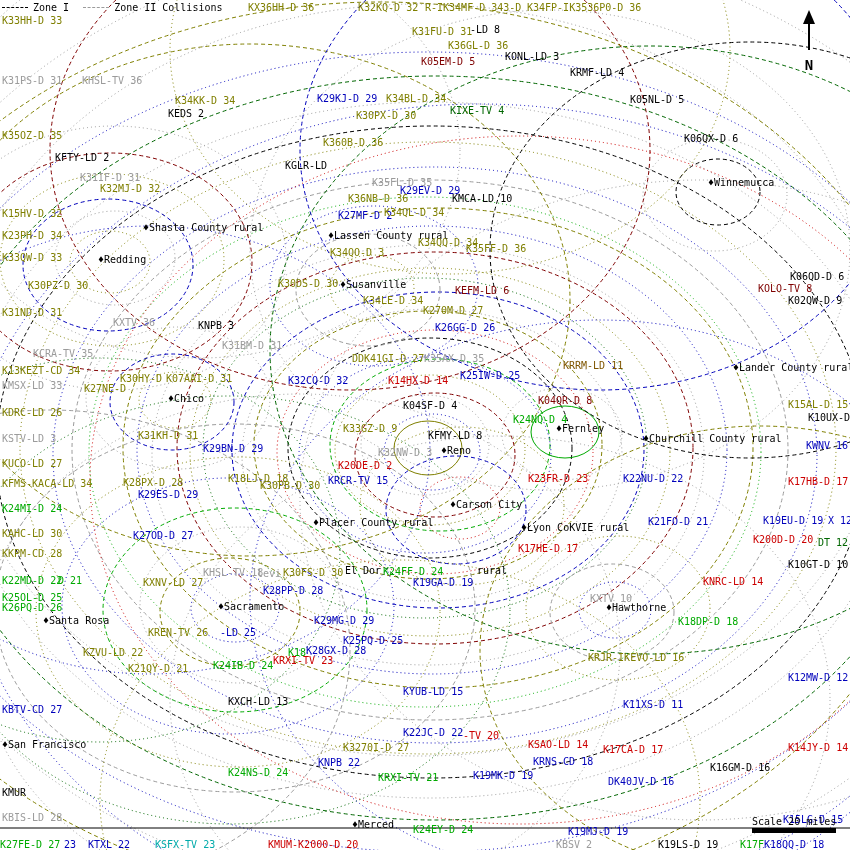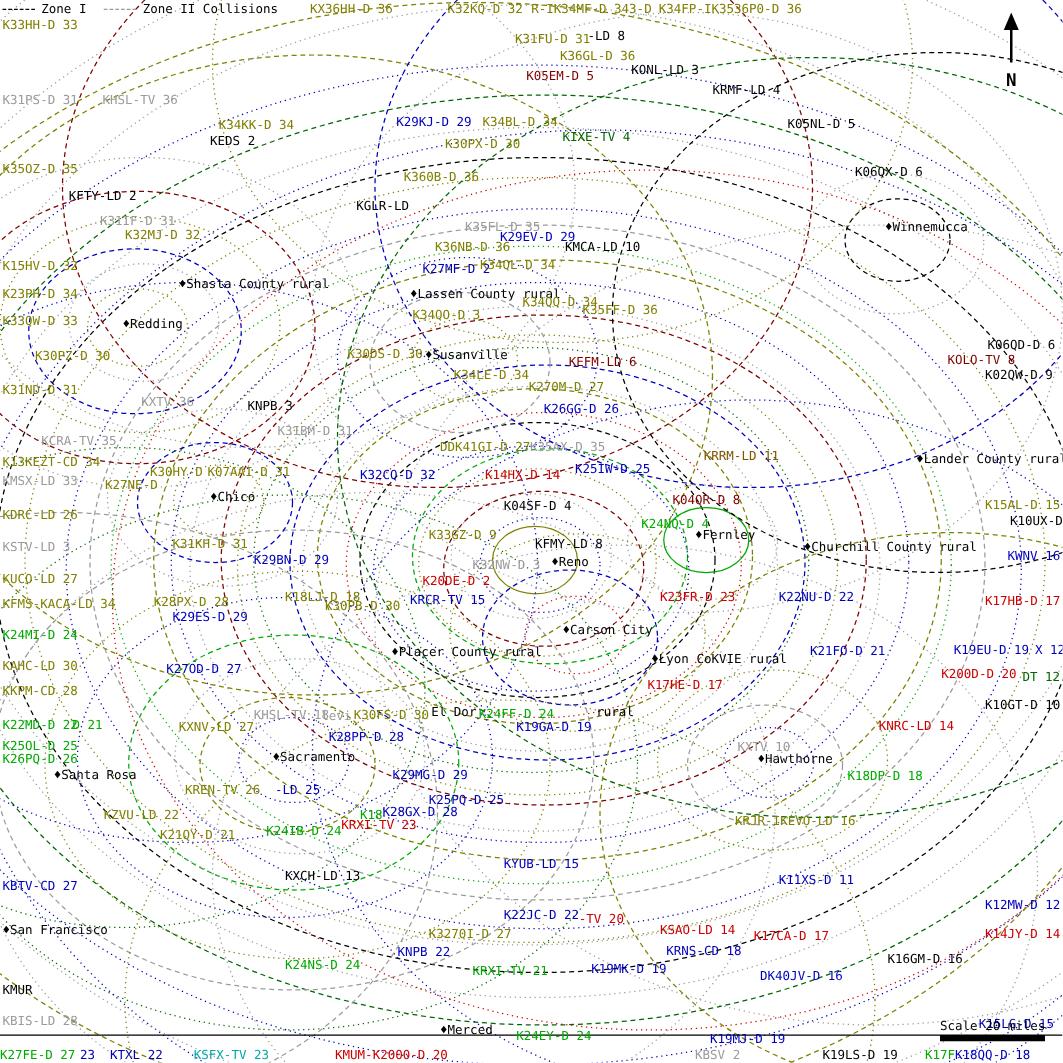--- a/index.html
+++ b/index.html
@@ -242,21 +242,21 @@
       <span class="map-label" style="left: 43px; top: 616px; color: rgb(0, 0, 0);">♦Santa Rosa</span>
       <span class="map-label" style="left: 148px; top: 628px; color: rgb(127, 127, 0);">KREN-TV 26</span>
       <span class="map-label" style="left: 220px; top: 628px; color: rgb(0, 0, 187);">-LD 25</span>
       <span class="map-label" style="left: 343px; top: 636px; color: rgb(0, 0, 187);">K25PQ-D 25</span>
       <span class="map-label" style="left: 83px; top: 648px; color: rgb(127, 127, 0);">KZVU-LD 22</span>
       <span class="map-label" style="left: 288px; top: 648px; color: rgb(0, 170, 0);">K18</span>
       <span class="map-label" style="left: 306px; top: 646px; color: rgb(0, 0, 187);">K28GX-D 28</span>
       <span class="map-label" style="left: 588px; top: 653px; color: rgb(127, 127, 0);">KRJR-IKEVO-LD 16</span>
       <span class="map-label" style="left: 128px; top: 664px; color: rgb(127, 127, 0);">K21QY-D 21</span>
       <span class="map-label" style="left: 213px; top: 661px; color: rgb(0, 170, 0);">K24IB-D 24</span>
-      <span class="map-label" style="left: 788px; top: 673px; color: rgb(0, 0, 187); margin-top: 47px;">K12MW-D 12</span>
+      <span class="map-label" style="left: 788px; top: 673px; color: rgb(0, 0, 187);">K12MW-D 12</span>
       <span class="map-label" style="left: 273px; top: 656px; color: rgb(204, 0, 0);">KRXI-TV 23</span>
       <span class="map-label" style="left: 403px; top: 687px; color: rgb(0, 0, 187);">KYUB-LD 15</span>
       <span class="map-label" style="left: 228px; top: 697px; color: rgb(0, 0, 0);">KXCH-LD 13</span>
       <span class="map-label" style="left: 623px; top: 700px; color: rgb(0, 0, 187);">K11XS-D 11</span>
       <span class="map-label" style="left: 2px; top: 705px; color: rgb(0, 0, 187);">KBTV-CD 27</span>
       <span class="map-label" style="left: 403px; top: 728px; color: rgb(0, 0, 187);">K22JC-D 22</span>
       <span class="map-label" style="left: 463px; top: 731px; color: rgb(204, 0, 0);">-TV 20</span>
       <span class="map-label" style="left: 2px; top: 740px; color: rgb(0, 0, 0);">♦San Francisco</span>
       <span class="map-label" style="left: 343px; top: 743px; color: rgb(127, 127, 0);">K3270I-D 27</span>
       <span class="map-label" style="left: 528px; top: 740px; color: rgb(204, 0, 0);">KSAO-LD 14</span>

